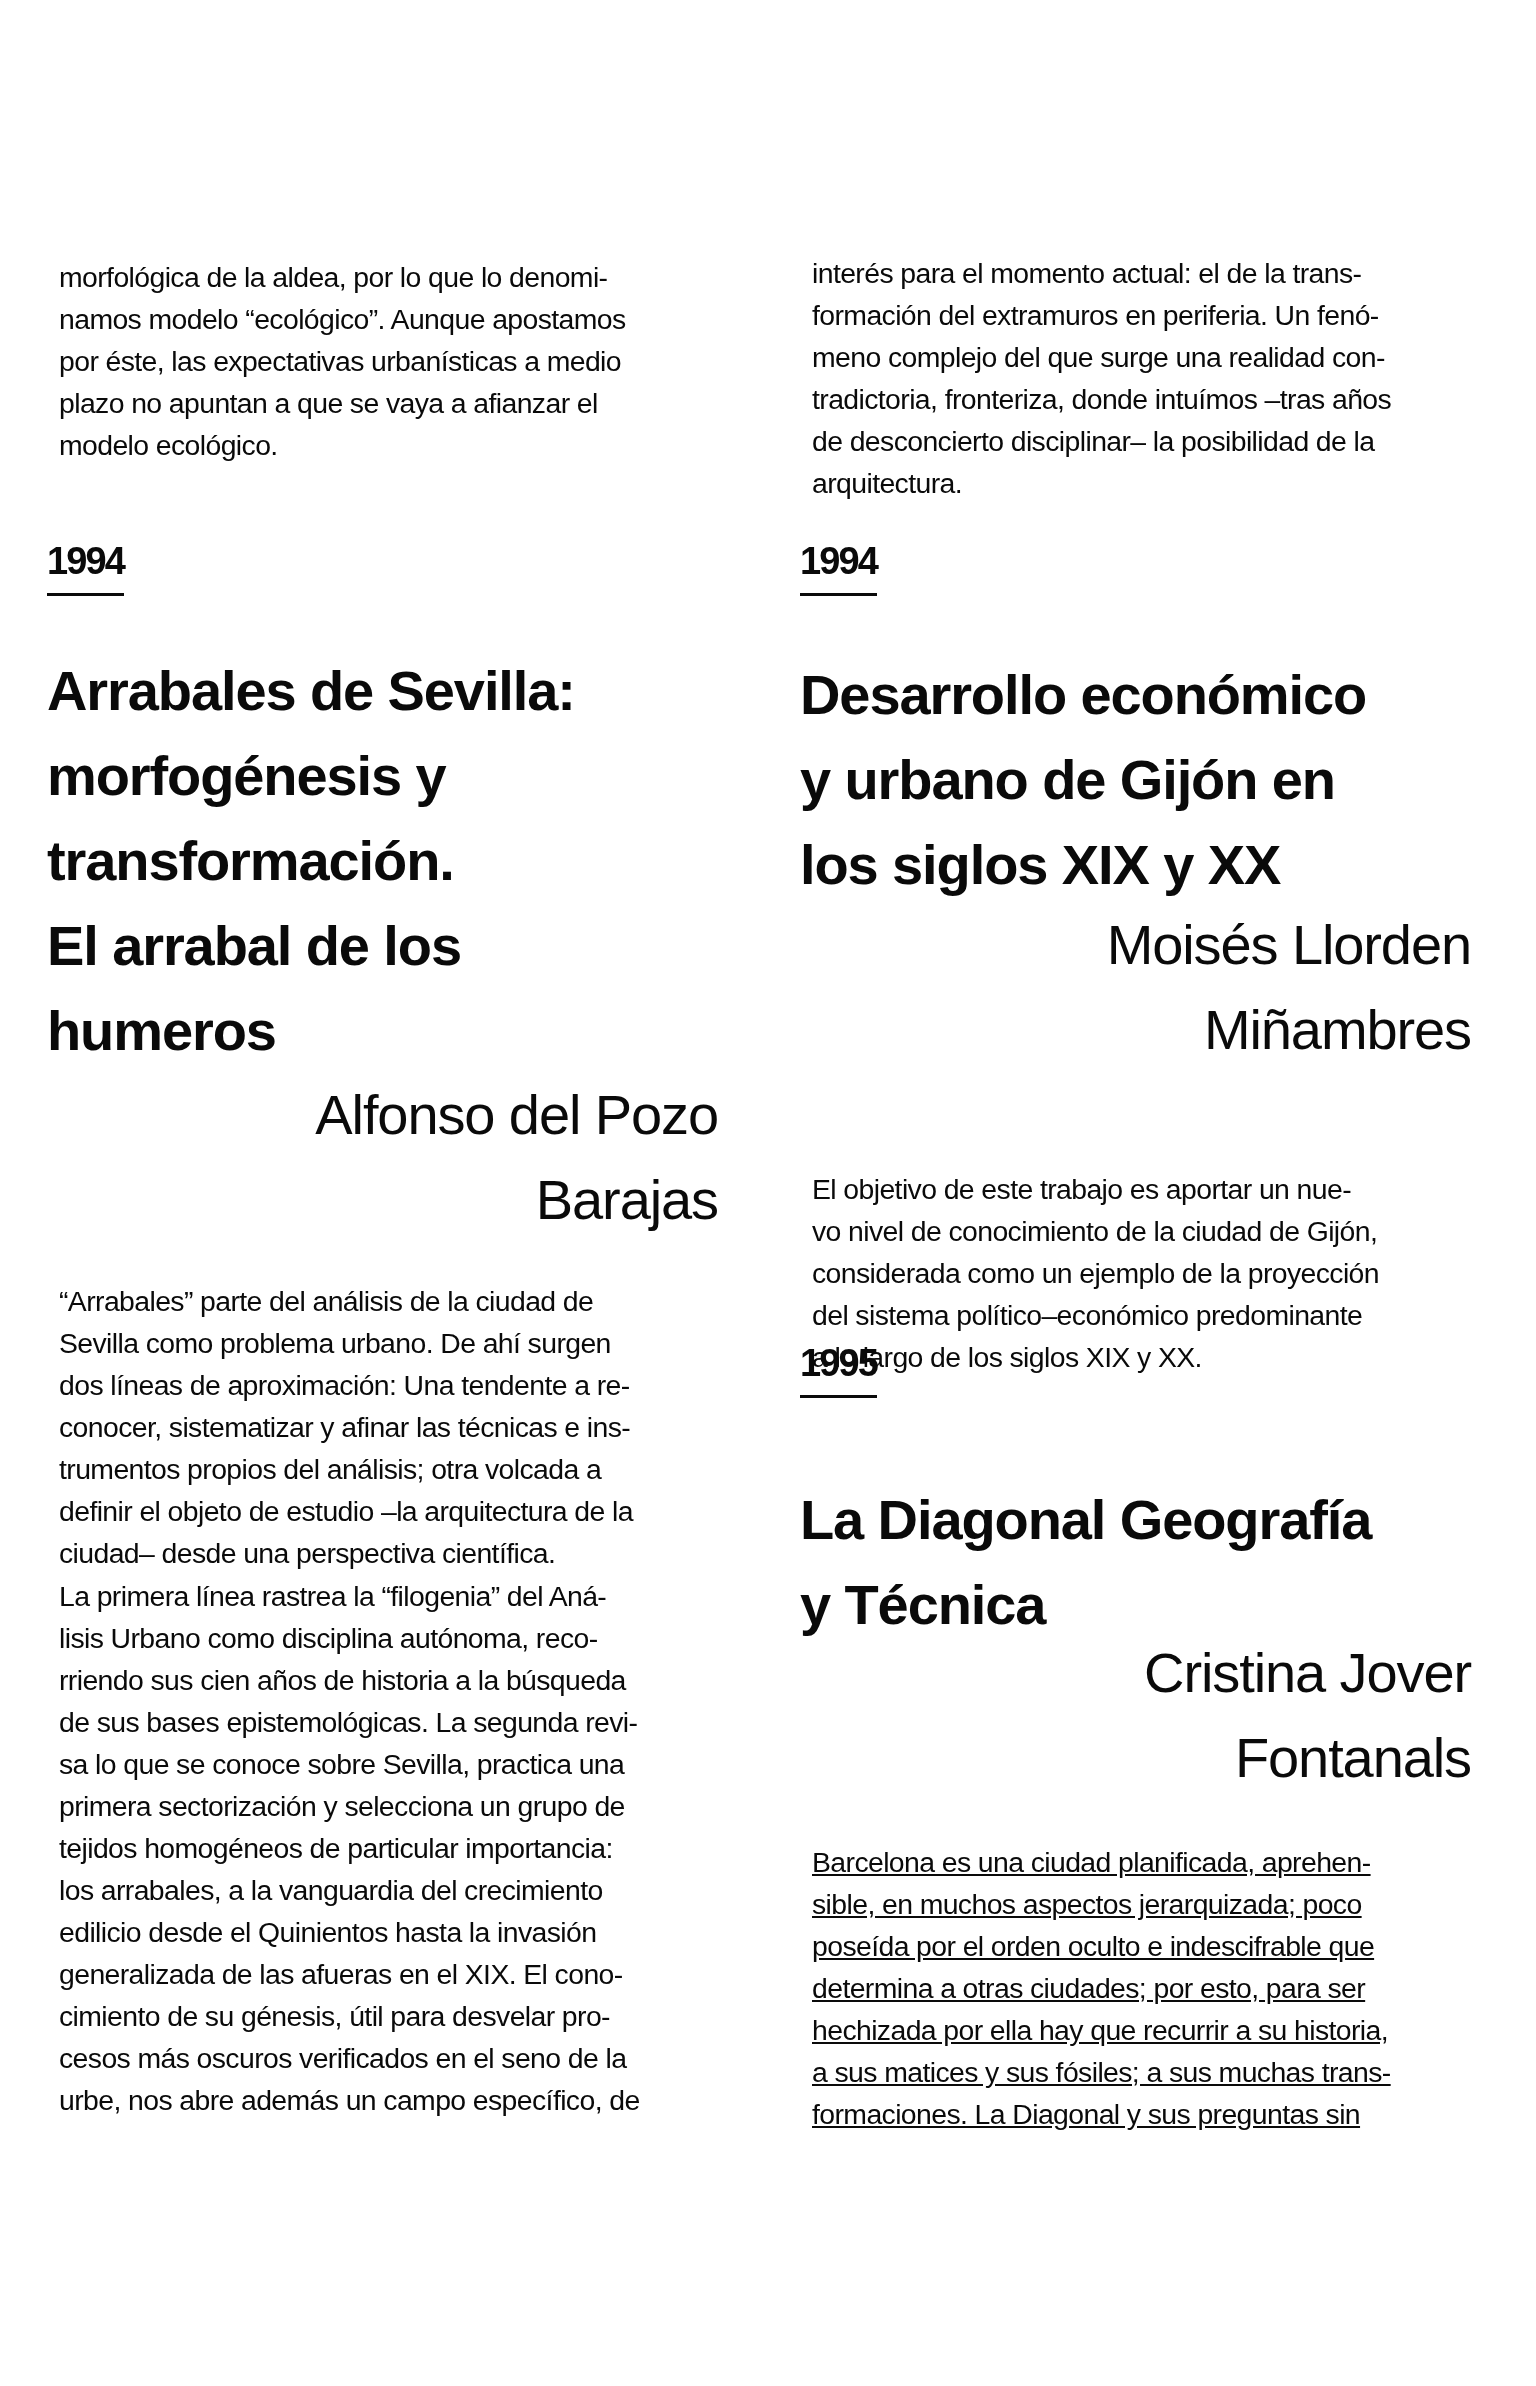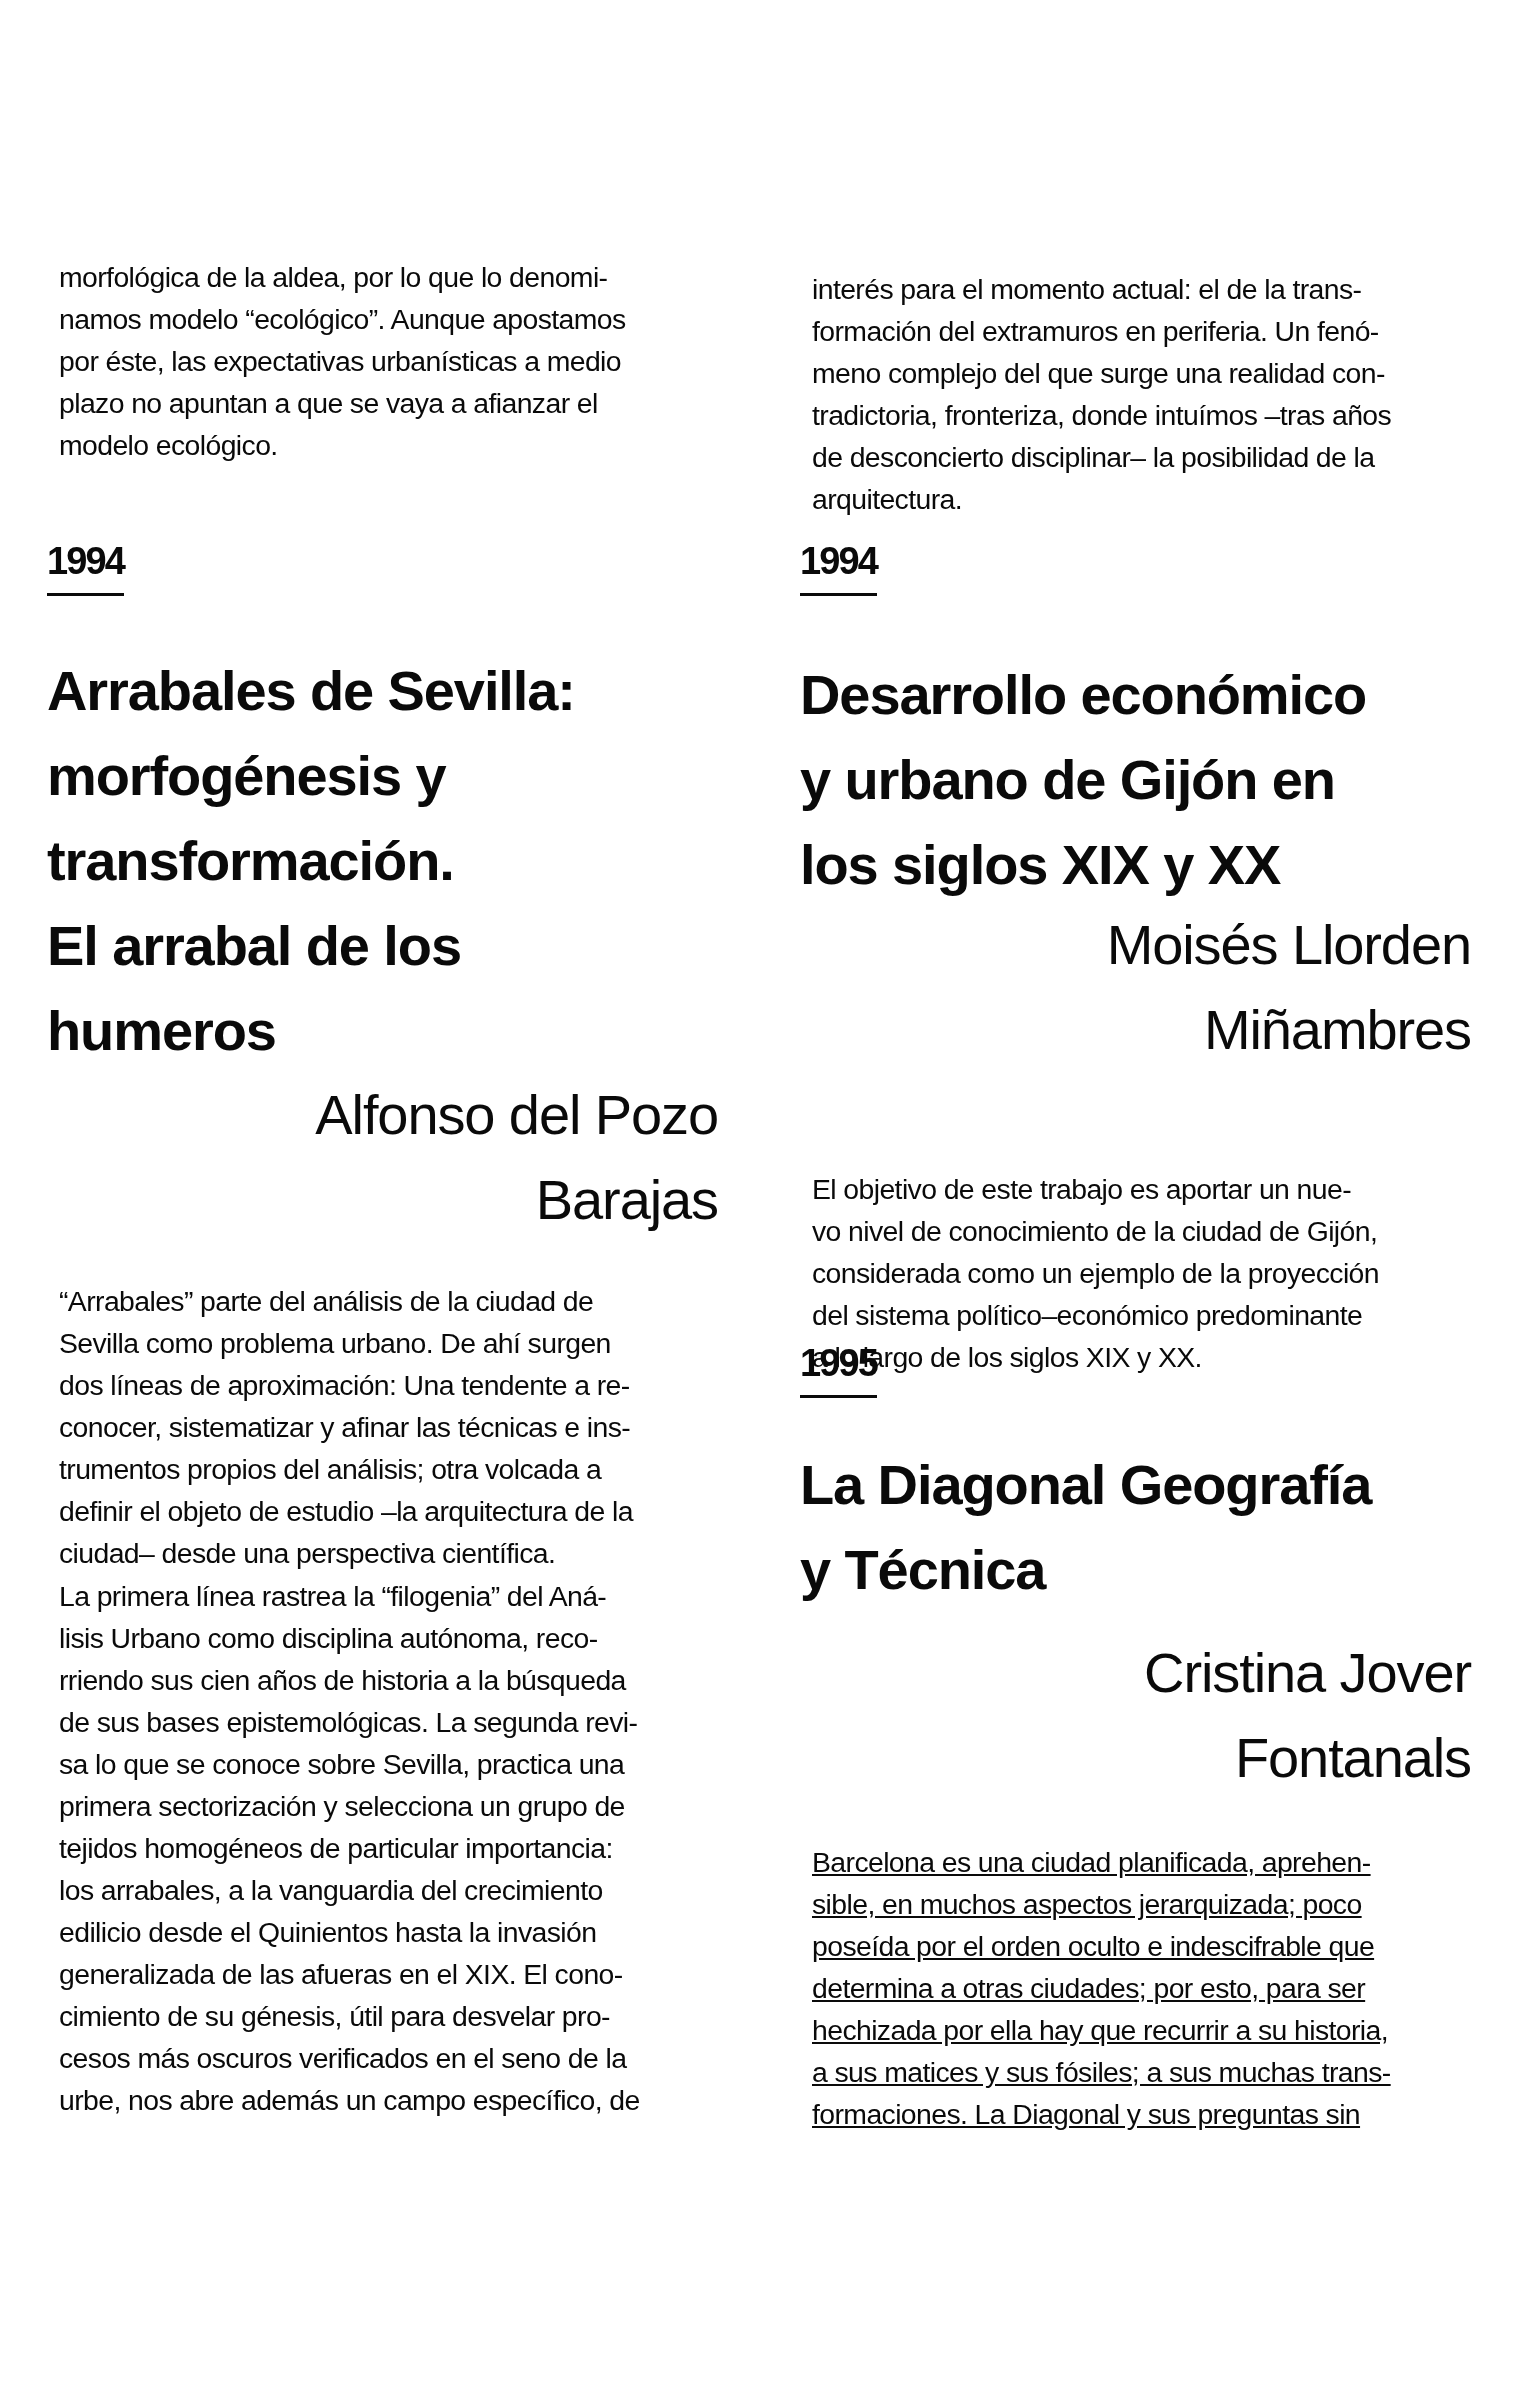--- a/index.html
+++ b/index.html
@@ -67,21 +67,21 @@
 tejidos homogéneos de particular importancia:
 los arrabales, a la vanguardia del crecimiento
 edilicio desde el Quinientos hasta la invasión
 generalizada de las afueras en el XIX. El cono-
 cimiento de su génesis, útil para desvelar pro-
 cesos más oscuros verificados en el seno de la
 urbe, nos abre además un campo específico, de</p>
 </div>
 
 <div class="col right">
-  <p class="abs body-text" style="top:256px;">interés para el momento actual: el de la trans-
+  <p class="abs body-text" style="top:240px;">interés para el momento actual: el de la trans-
 formación del extramuros en periferia. Un fenó-
 meno complejo del que surge una realidad con-
 tradictoria, fronteriza, donde intuímos –tras años
 de desconcierto disciplinar– la posibilidad de la
 arquitectura.</p>
 
   <div class="abs" style="top:533px;">
     <span class="year">1994</span>
   </div>
   <h2 class="abs title" style="top:652px;">Desarrollo económico
@@ -91,21 +91,21 @@
 Miñambres</div>
   <p class="abs body-text" style="top:1156px;">El objetivo de este trabajo es aportar un nue-
 vo nivel de conocimiento de la ciudad de Gijón,
 considerada como un ejemplo de la proyección
 del sistema político–económico predominante
 a lo largo de los siglos XIX y XX.</p>
 
   <div class="abs" style="top:1335px;">
     <span class="year">1995</span>
   </div>
-  <h2 class="abs title" style="top:1442px;">La Diagonal Geografía
+  <h2 class="abs title" style="top:1477px;">La Diagonal Geografía
 y Técnica</h2>
   <div class="abs author" style="top:1630px;">Cristina Jover
 Fontanals</div>
   <p class="abs body-text" style="top:1829px;text-decoration:underline;">Barcelona es una ciudad planificada, aprehen-
 sible, en muchos aspectos jerarquizada; poco
 poseída por el orden oculto e indescifrable que
 determina a otras ciudades; por esto, para ser
 hechizada por ella hay que recurrir a su historia,
 a sus matices y sus fósiles; a sus muchas trans-
 formaciones. La Diagonal y sus preguntas sin</p>

